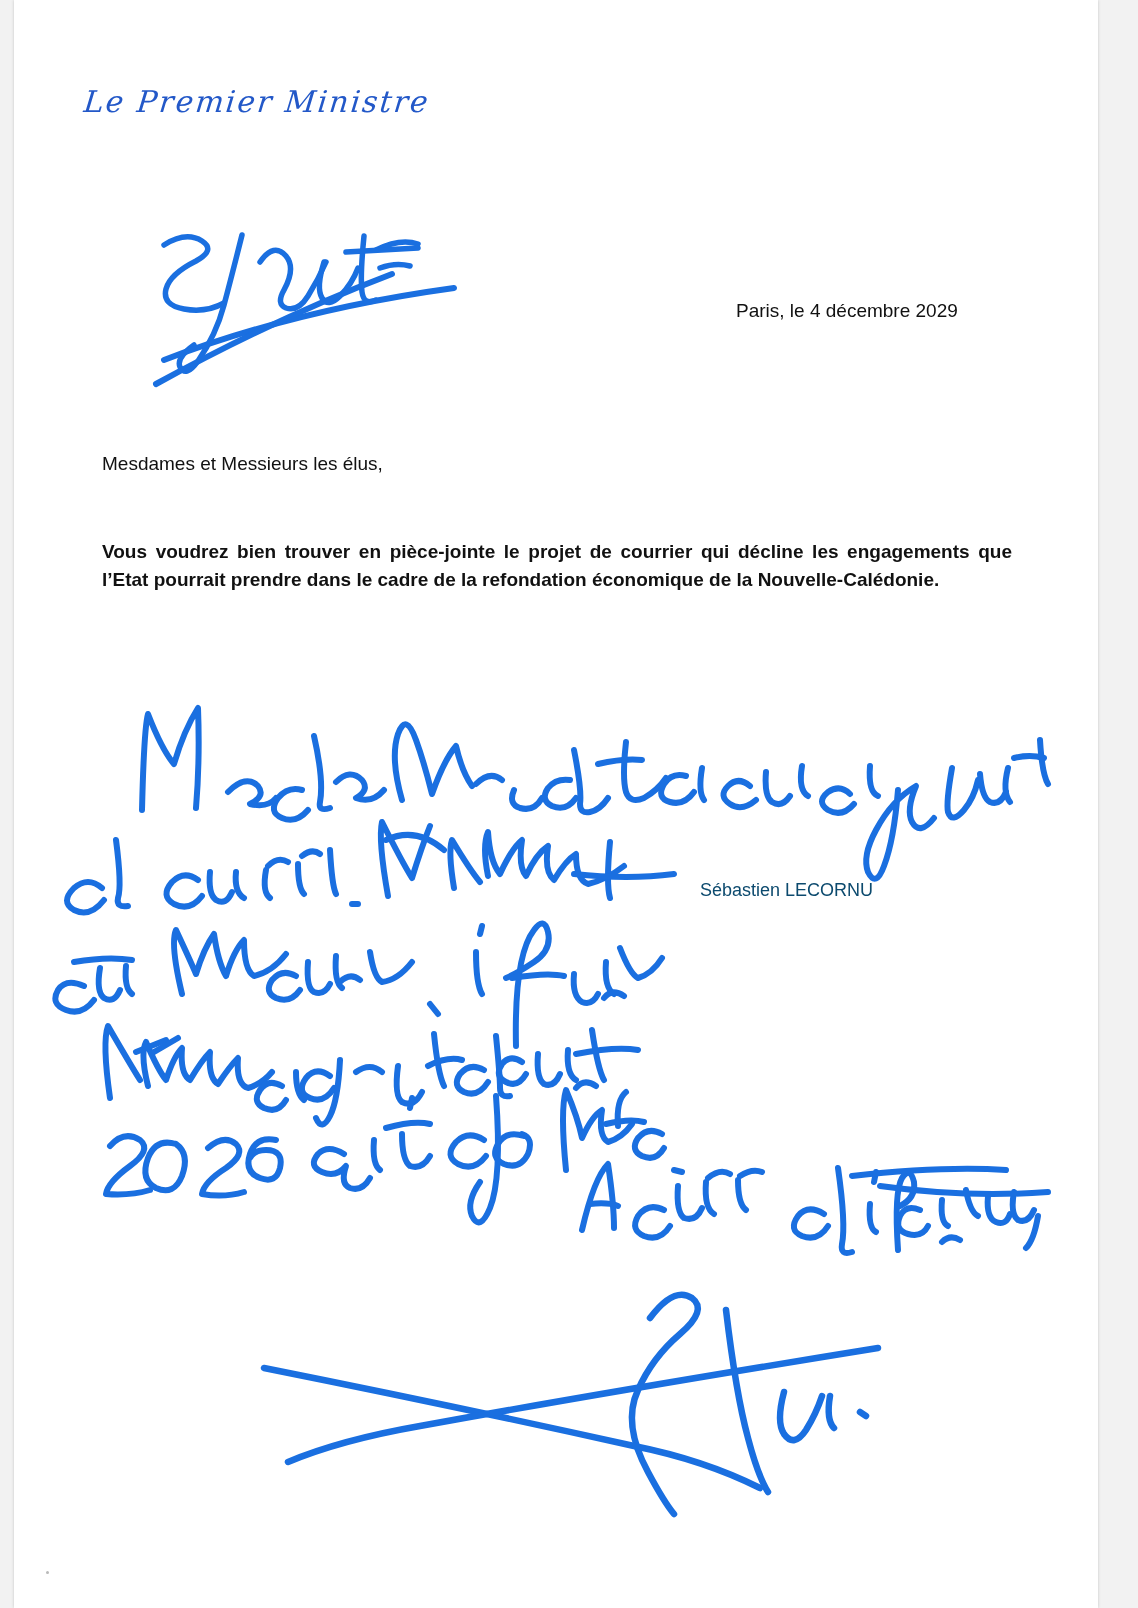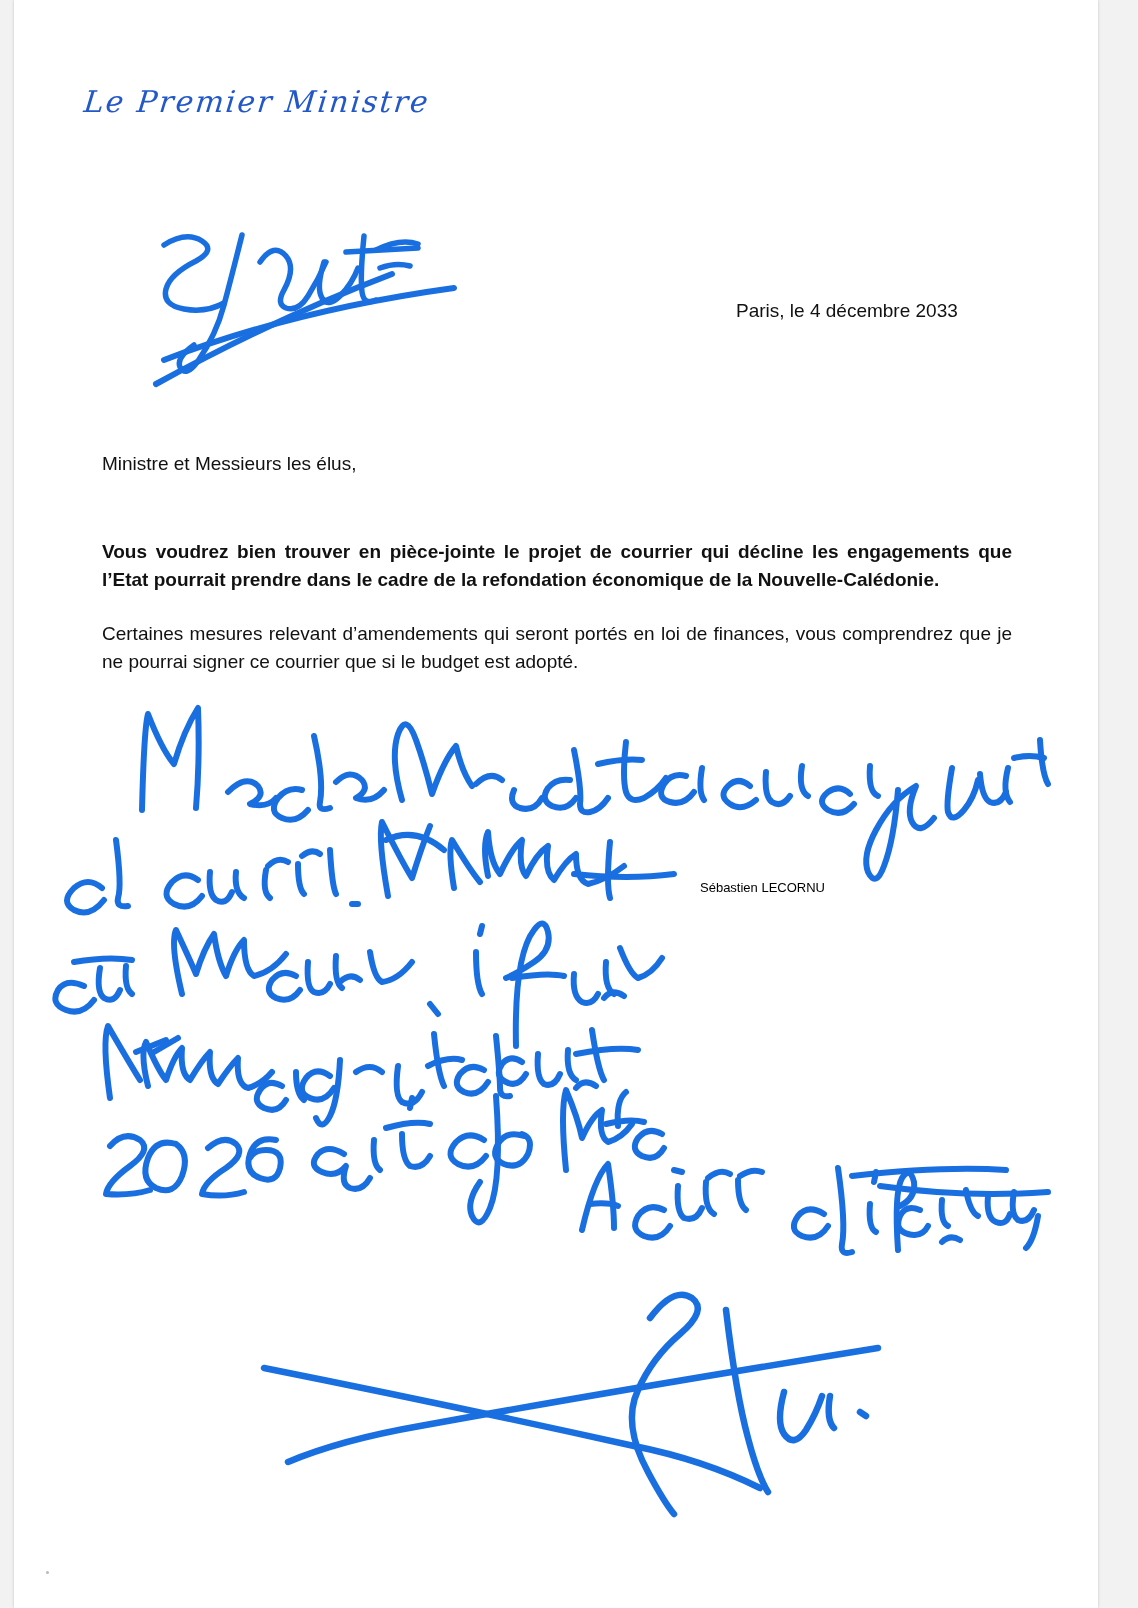--- a/index.html
+++ b/index.html
@@ -58,22 +58,22 @@
     line-height: 1.45;
     color: #111;
     text-align: justify;
   }
   .para.p1 { top: 538px; font-weight: bold; }
   .para.p2 { top: 620px; }
   .signer-name {
     position: absolute;
     left: 686px;
     top: 880px;
-    font-size: 13px;
-    color: #000000;
+    font-size: 18px;
+    color: #0c4a6e;
     white-space: nowrap;
   }
   .ink {
     position: absolute;
     left: 0;
     top: 0;
     width: 1084px;
     height: 1608px;
     pointer-events: none;
   }
@@ -110,26 +110,25 @@
       <path d="M366 268 q16 -6 30 -2"></path>
       <path d="M362 250 q24 -12 42 -6"></path>
       <line x1="332" y1="252" x2="404" y2="248"></line>
     </g>
     <g stroke-width="6">
       <path d="M150 360 q130 -50 290 -72"></path>
       <path d="M142 384 q120 -66 236 -110"></path>
     </g>
   </svg>
 
-  <div class="date-line">Paris, le 4 décembre 2033</div>
-
-  <div class="salutation">Ministre et Messieurs les élus,</div>
+  <div class="date-line">Paris, le 4 décembre 2029</div>
+
+  <div class="salutation">Mesdames et Messieurs les élus,</div>
 
   <div class="para p1">Vous voudrez bien trouver en pièce-jointe le projet de courrier qui décline les engagements que l’Etat pourrait prendre dans le cadre de la refondation économique de la Nouvelle-Calédonie.</div>
-  <div class="para p2">Certaines mesures relevant d’amendements qui seront portés en loi de finances, vous comprendrez que je ne pourrai signer ce courrier que si le budget est adopté.</div>
 
   <div class="signer-name">Sébastien LECORNU</div>
 
   <svg class="ink" viewBox="0 0 1084 1608" aria-hidden="true">
     <g stroke-width="6">
 
       <path d="M128 810 q2 -82 6 -96 q14 36 26 50 q10 -34 24 -56 q2 52 -2 100"></path>
       <path d="M214 792 q18 -18 30 -6 q8 10 -8 18 q18 4 26 -6"></path>
       <path d="M288 790 q-14 -4 -24 8 q-10 14 4 20 q14 6 26 -8"></path>
       <path d="M300 736 q10 44 6 66 q-2 10 10 6"></path>

